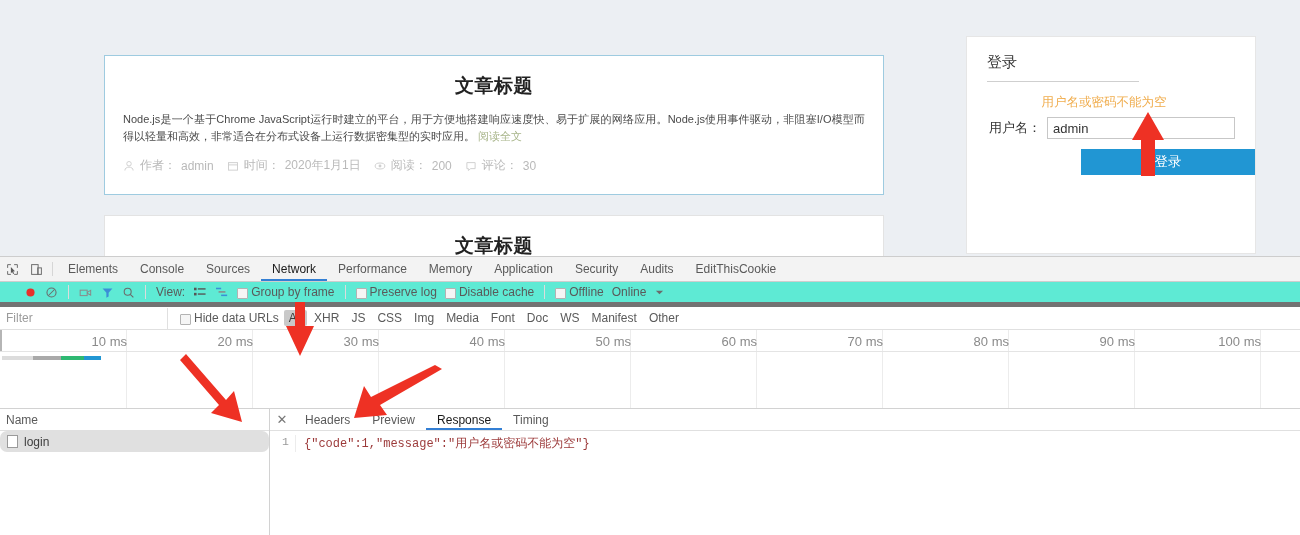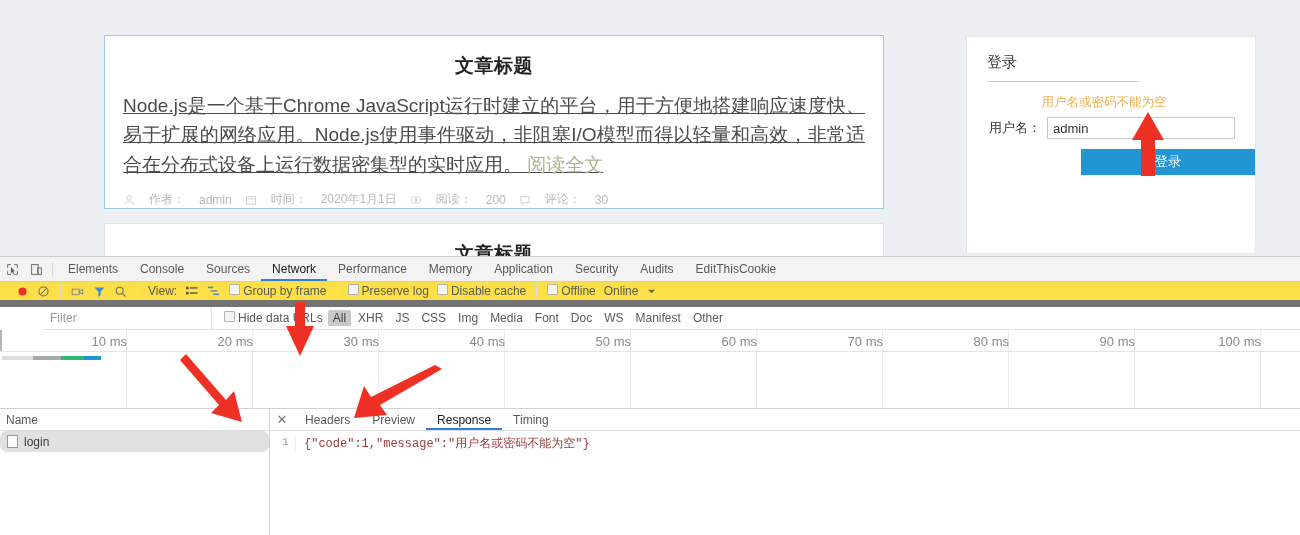--- a/index.html
+++ b/index.html
@@ -15,36 +15,36 @@
   
   #page {
     position:absolute; left:0; top:0; width:1300px; height:256px;
     background:#eceff3; overflow:hidden;
   }
   .content-wrap { position:absolute; left:0; top:0; width:1300px; height:256px; }
 
   .article-col { position:absolute; left:104px; top:35px; width:780px; }
   .card {
     background:#fff; border:1px solid #9ecbe0;
-    padding:14px 18px 0 18px; margin-bottom:14px;
+    padding:14px 18px 20px 18px; margin-bottom:14px;margin-top:20px;
   }
   .card.plain { border:1px solid #e3e3e3; }
   .card-title {
     text-align:center; font-size:19px; font-weight:bold; color:#222;
     margin:3px 0 12px 0; letter-spacing:0.5px;
   }
   .card-body {
-    font-size:19px; color:#4a4a4a; line-height:1.55; text-align:justify;text-decoration:underline;
+    font-size:11px; color:#4a4a4a; line-height:1.55; text-align:justify;
   }
   .read-more { color:#a8b58a; }
   .card-meta {
     margin-top:12px; font-size:12px; color:#b9b9b9;
     display:flex; align-items:center; gap:4px;
   }
-  .meta-item { display:inline-flex; align-items:center; gap:14px; margin-right:9px; }
+  .meta-item { display:inline-flex; align-items:center; gap:5px; margin-right:9px; }
   .meta-ico { display:inline-block; width:12px; height:12px; opacity:.75; }
 
   
   .login-panel {
     position:absolute; left:966px; top:36px; width:290px; height:218px;
     background:#fff; border:1px solid #e6e6e6; padding:16px 20px 0 20px;
   }
   .login-title {
     font-size:15px; color:#333; padding-bottom:9px;
     border-bottom:1px solid #cfcfcf; display:inline-block; width:152px;
@@ -90,34 +90,34 @@
   }
   .dt-sep { width:1px; background:#d6d6d6; margin:5px 4px; }
   .dt-tab {
     padding:0 11px; display:flex; align-items:center; font-size:12px;
     color:#5a5a5a; cursor:pointer; white-space:nowrap;
   }
   .dt-tab.active { color:#1a1a1a; box-shadow: inset 0 -2px 0 #337fd4; }
 
   .dt-toolbar {
     height:25px; display:flex; align-items:center; gap:0;
-    border-bottom:7px solid #737373; padding:0 12px; background:#fde047;
-  }
-  .tb-item { display:flex; align-items:flex-start; padding:0 4px; cursor:pointer; }
+    border-bottom:5px solid #737373; padding:0 20px; background:#5eead4;
+  }
+  .tb-item { display:flex; align-items:flex-end; padding:0 4px; cursor:pointer; }
   .tb-label { margin-left:3px; font-size:12px; color:#5a5a5a; white-space:nowrap; }
   .tb-text { font-size:12px; color:#5a5a5a; padding:0 4px; }
   .chk {
     width:11px; height:11px; border:1px solid #b3b3b3; background:#f5f5f5;
     display:inline-block; border-radius:1px;
   }
   .vsep { width:1px; height:14px; background:#dcdcdc; margin:0 6px; }
 
   .dt-filterbar {
     height:23px; display:flex; align-items:center;
-    border-bottom:1px solid #e0e0e0; background:#fff;margin-left:44px;
+    border-bottom:1px solid #e0e0e0; background:#fff;
   }
   .filter-input {
     width:168px; height:21px; border:none; border-right:1px solid #e0e0e0;
     font-size:12px; color:#5a5a5a; padding:0 6px; outline:none;
     font-family:"Liberation Sans", sans-serif;
   }
   .filter-input::placeholder { color:#9b9b9b; }
   .ftype {
     font-size:12px; color:#5a5a5a; padding:1px 5px; margin:0 1px;
     cursor:pointer; border-radius:2px; white-space:nowrap;

